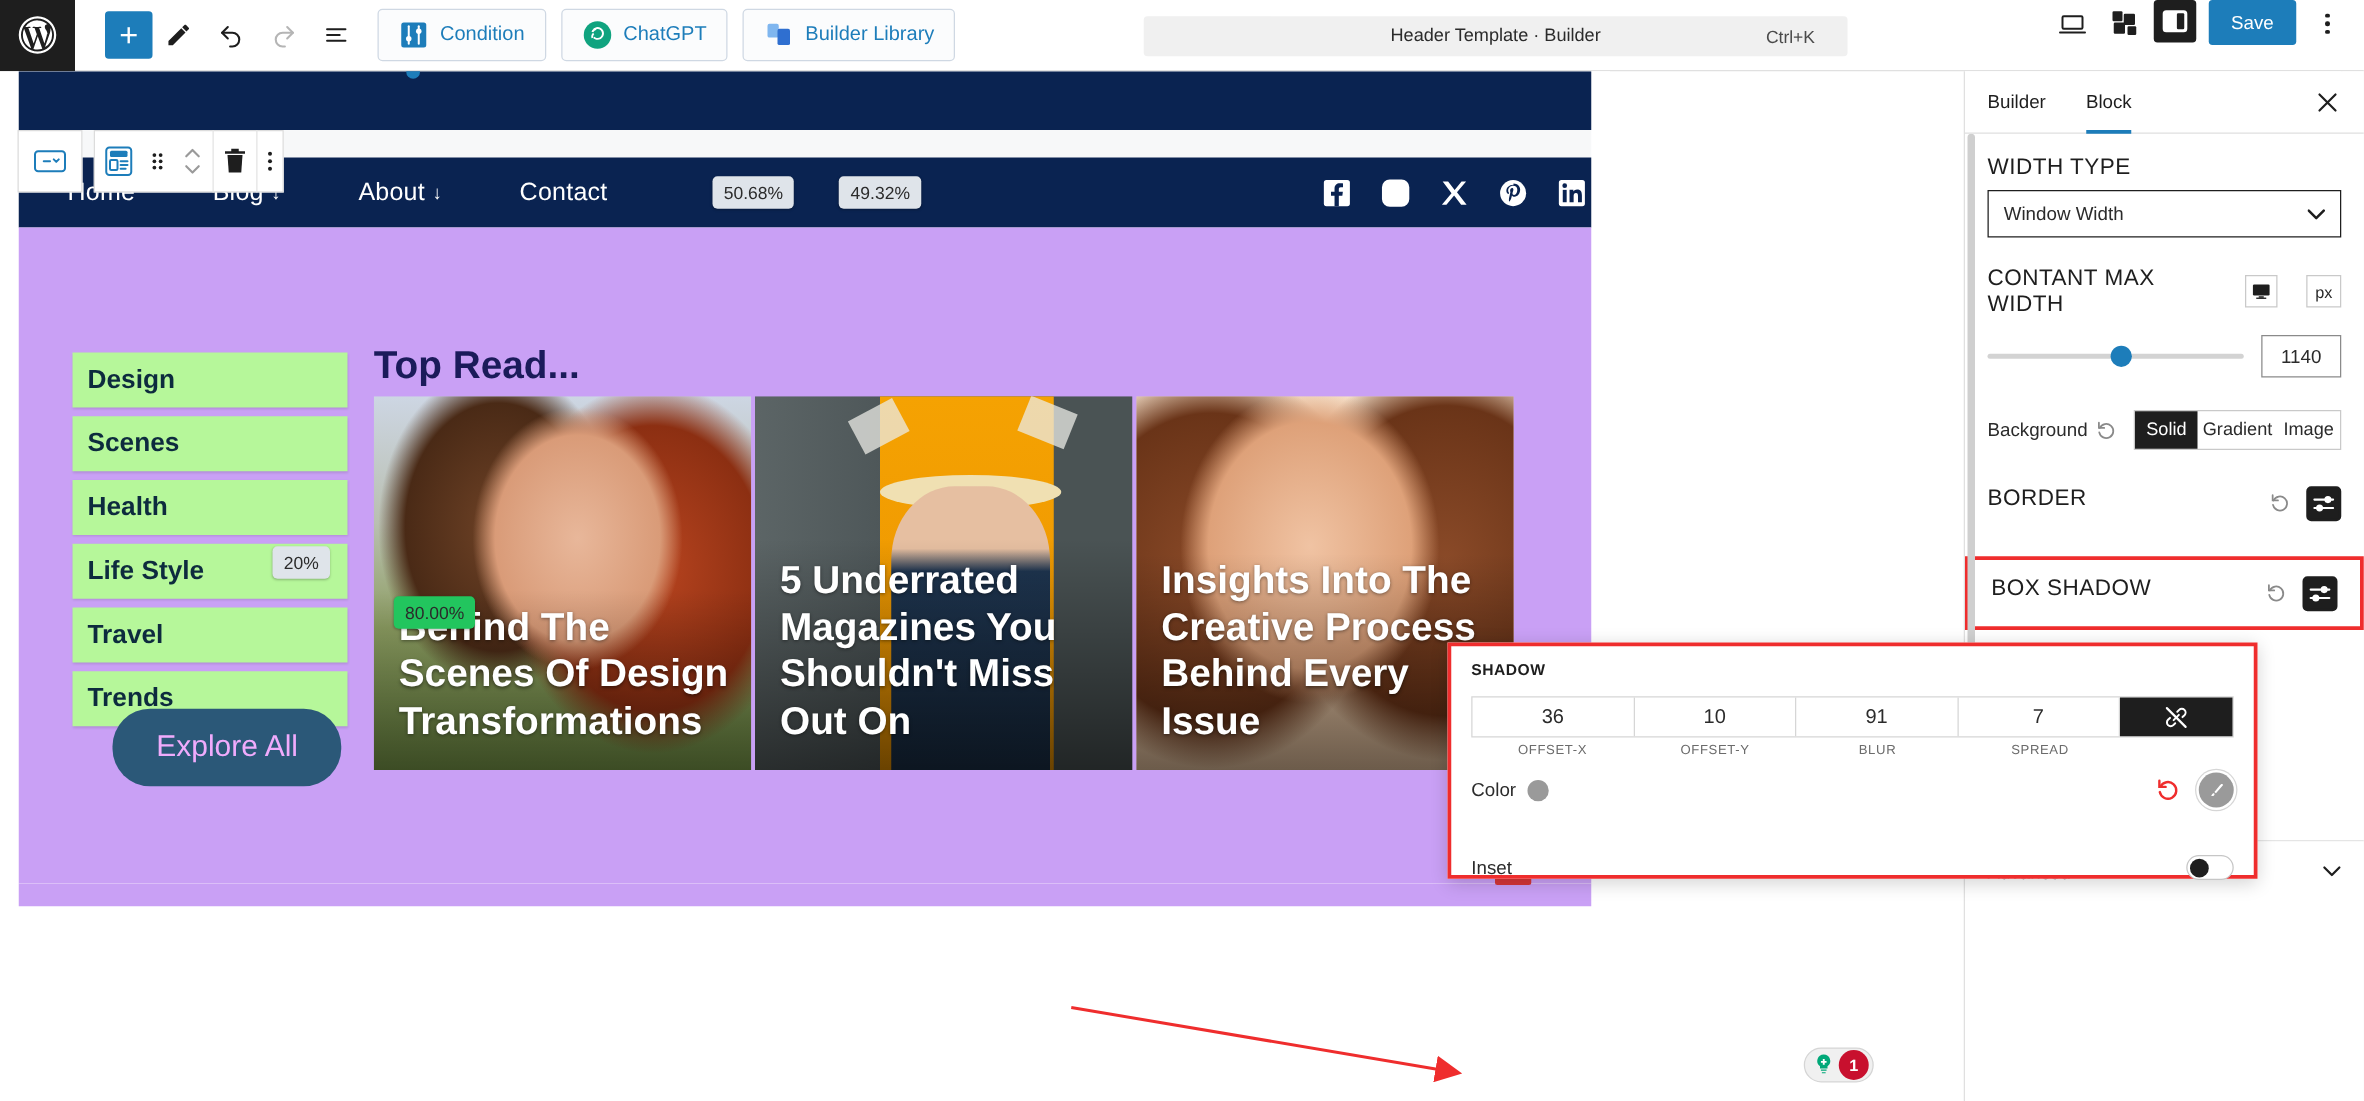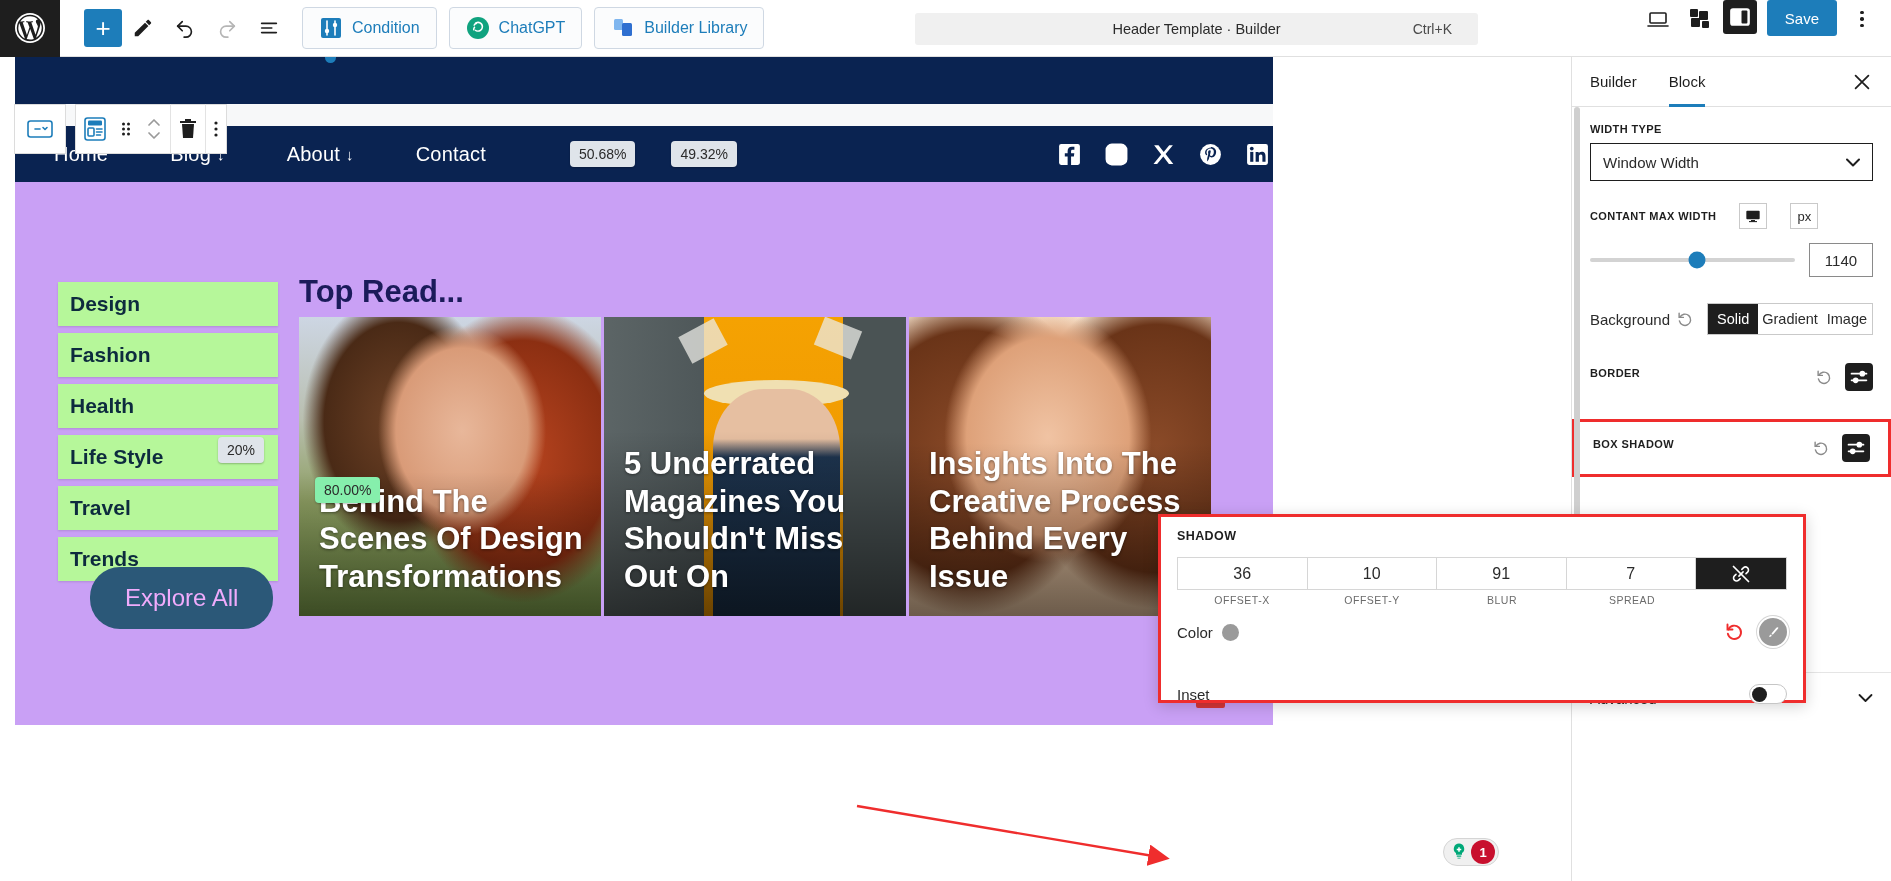--- a/index.html
+++ b/index.html
@@ -251,21 +251,21 @@
   .card-title {
     position: absolute; left: 20px; bottom: 20px; right: 14px;
     color: #fff;
     font-size: 31px;
     font-weight: bold;
     line-height: 1.22;
     text-shadow: 0 1px 3px rgba(0,0,0,.45);
   }
   .badge-80 {
     position: absolute; left: 16px; top: 160px; z-index: 9;
-    background: #86efac;
+    background: #22c55e;
   }
 
   
   .art1 {
     position: absolute; inset: 0;
     background:
       radial-gradient(ellipse 120px 150px at 54% 38%, #e8b79a 0%, #d99b78 55%, rgba(217,155,120,0) 70%),
       radial-gradient(ellipse 150px 190px at 74% 46%, #b8441f 0%, #8c2f12 60%, rgba(140,47,18,0) 78%),
       radial-gradient(ellipse 120px 160px at 33% 35%, #6e4226 0%, #4a2a16 62%, rgba(74,42,22,0) 80%),
       linear-gradient(to bottom, #cdd6e3 0%, #b9bfb0 34%, #8d9e62 62%, #6d8a42 100%);
@@ -403,22 +403,22 @@
   .sb-close {
     position: absolute; right: 18px; top: 14px;
     width: 22px; height: 22px;
     cursor: pointer;
     color: #1e1e1e;
   }
   .sb-close svg { width: 22px; height: 22px; }
 
   .sb-body { padding: 16px 18px 0 18px; }
   .sb-label {
-    font-size: 11px;
-    font-weight: bold;
+    font-size: 18px;
+    font-weight: normal;
     letter-spacing: .4px;
     color: #1e1e1e;
     margin-bottom: 8px;
   }
   .sb-select {
     width: 100%;
     height: 38px;
     border: 1px solid #1e1e1e;
     background: #fff;
     display: flex; align-items: center;
@@ -830,21 +830,21 @@
             <path d="M10.2 9.5h2.9v1.3c.4-.75 1.4-1.55 2.9-1.55 3.1 0 3.7 2 3.7 4.6V19h-3v-4.6c0-1.1-.02-2.5-1.55-2.5-1.55 0-1.8 1.2-1.8 2.43V19h-3.15V9.5z" fill="#0a2351"></path>
           </svg>
       </span>
     </div>
 
   </div>
 
   <div class="site-body">
     <div class="cat-list">
       <div class="cat-item">Design</div>
-      <div class="cat-item">Fashion</div>
+      <div class="cat-item">Scenes</div>
       <div class="cat-item">Health</div>
       <div class="cat-item">Life Style</div>
       <div class="cat-item">Travel</div>
       <div class="cat-item">Trends</div>
     </div>
 
     <span class="pct-badge badge-20">20%</span>
 
     <button class="explore-btn">Explore All</button>
 

